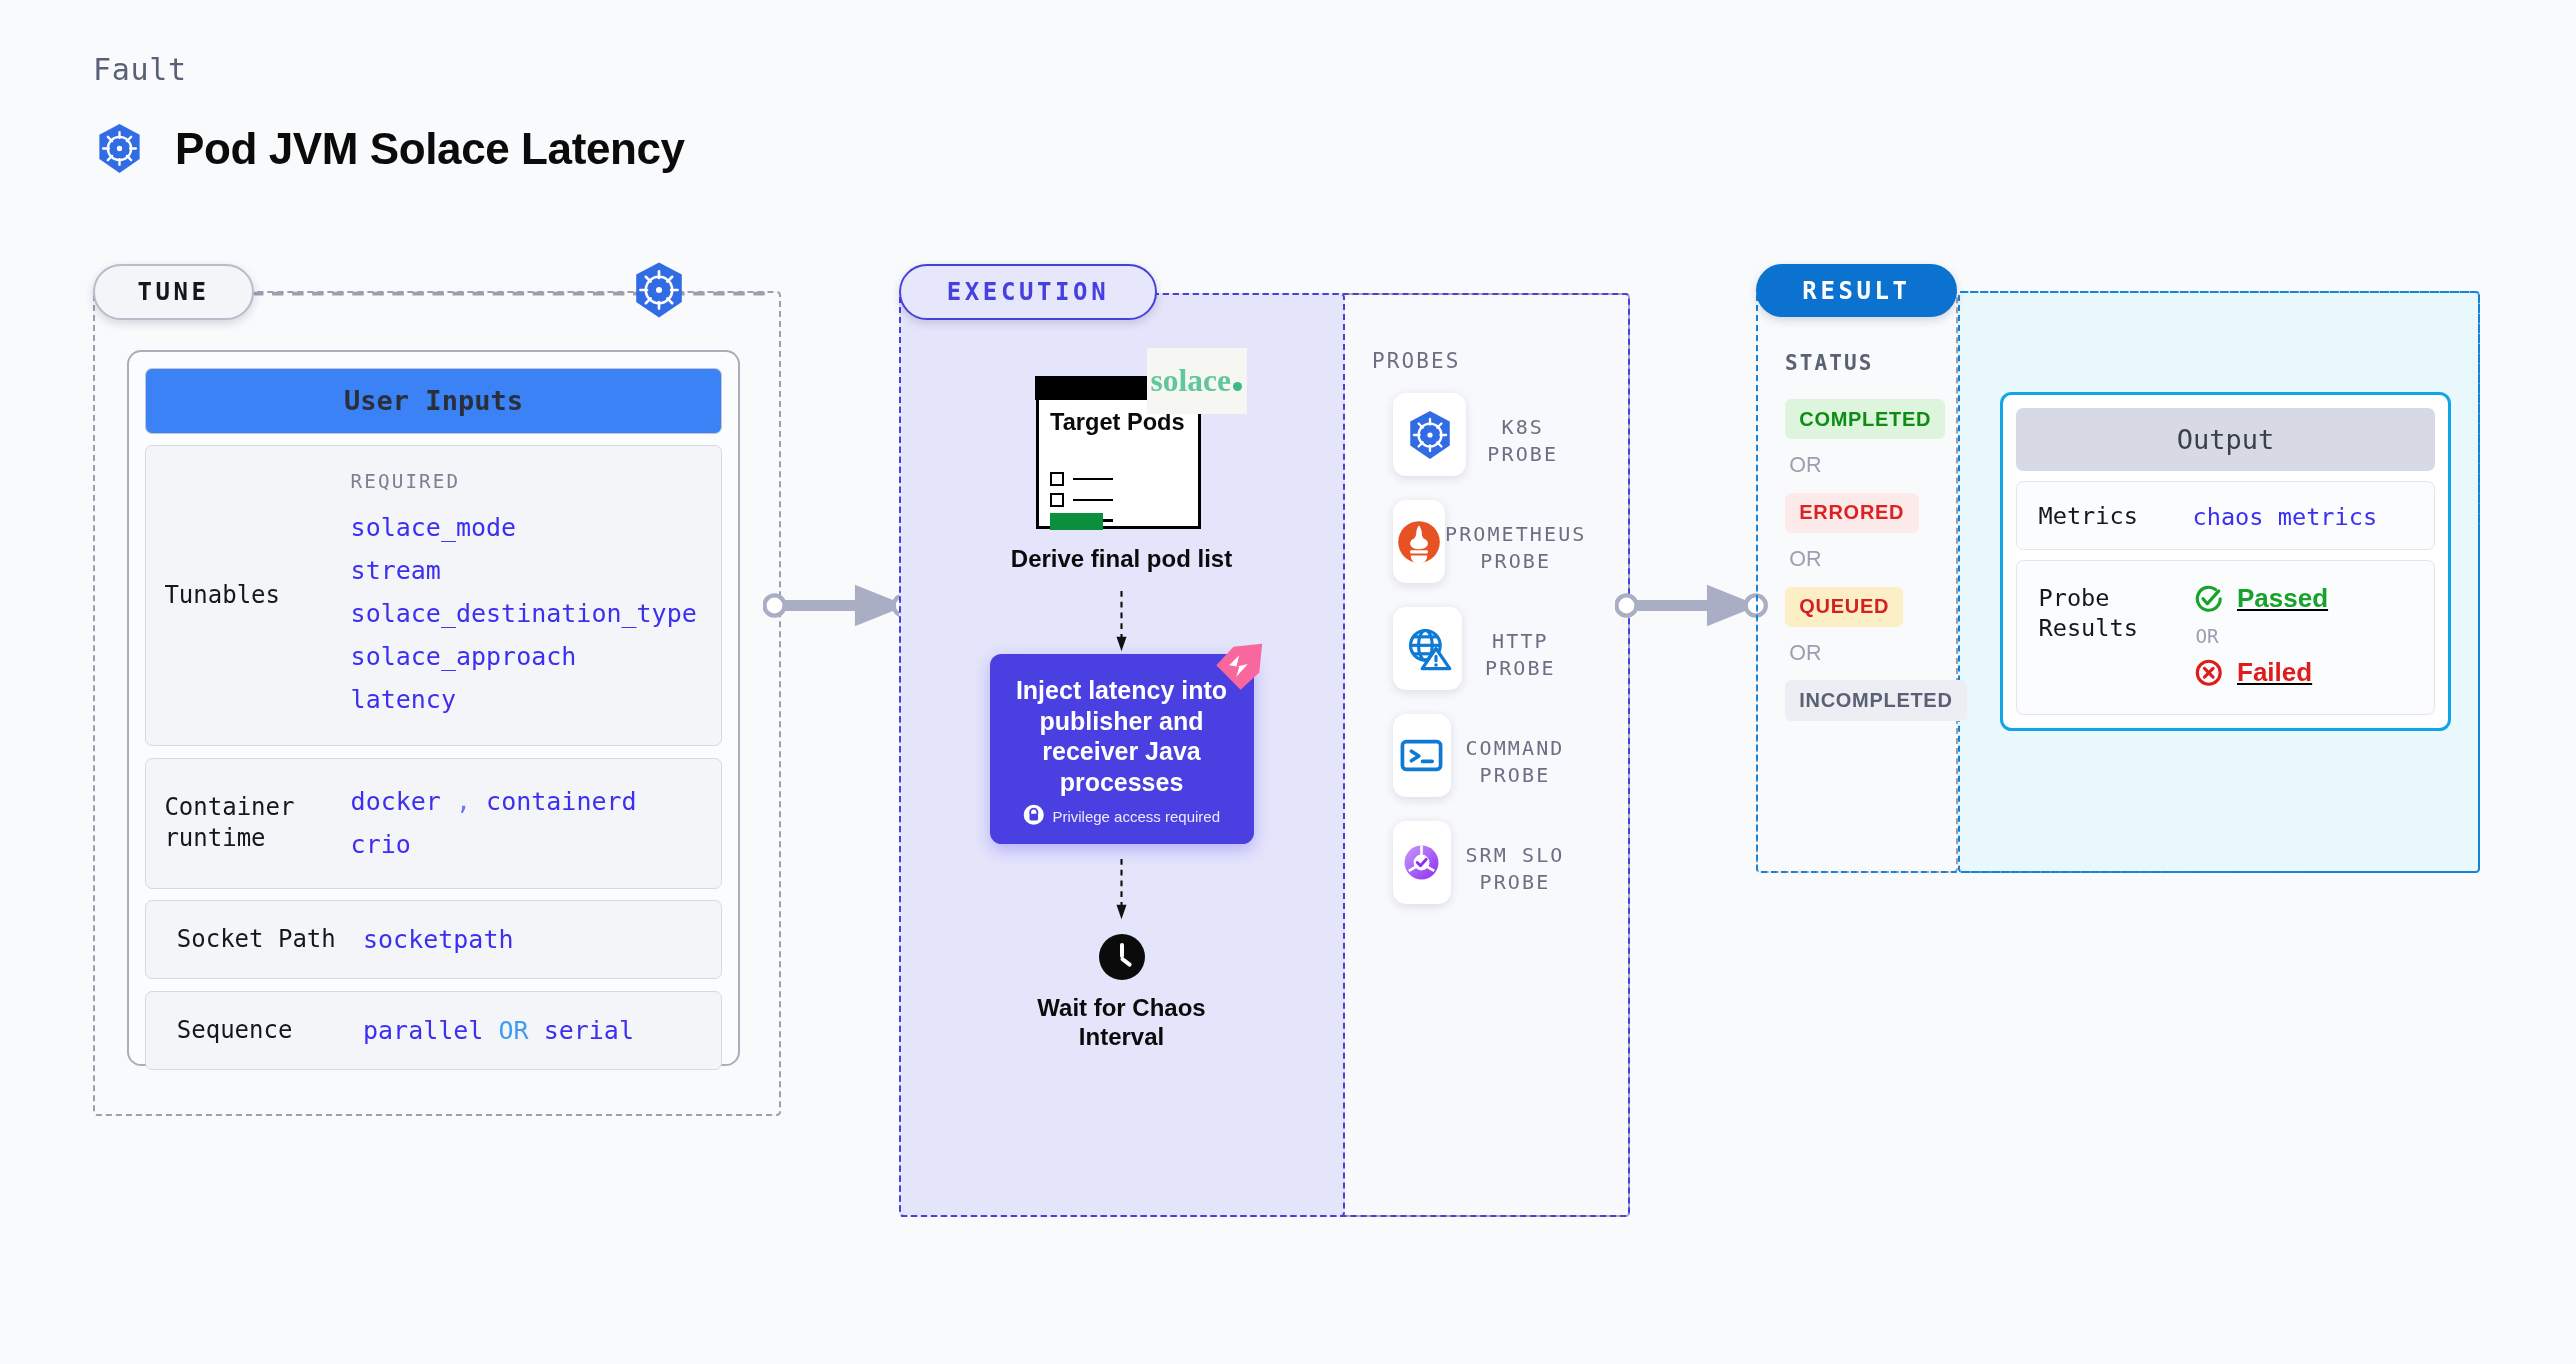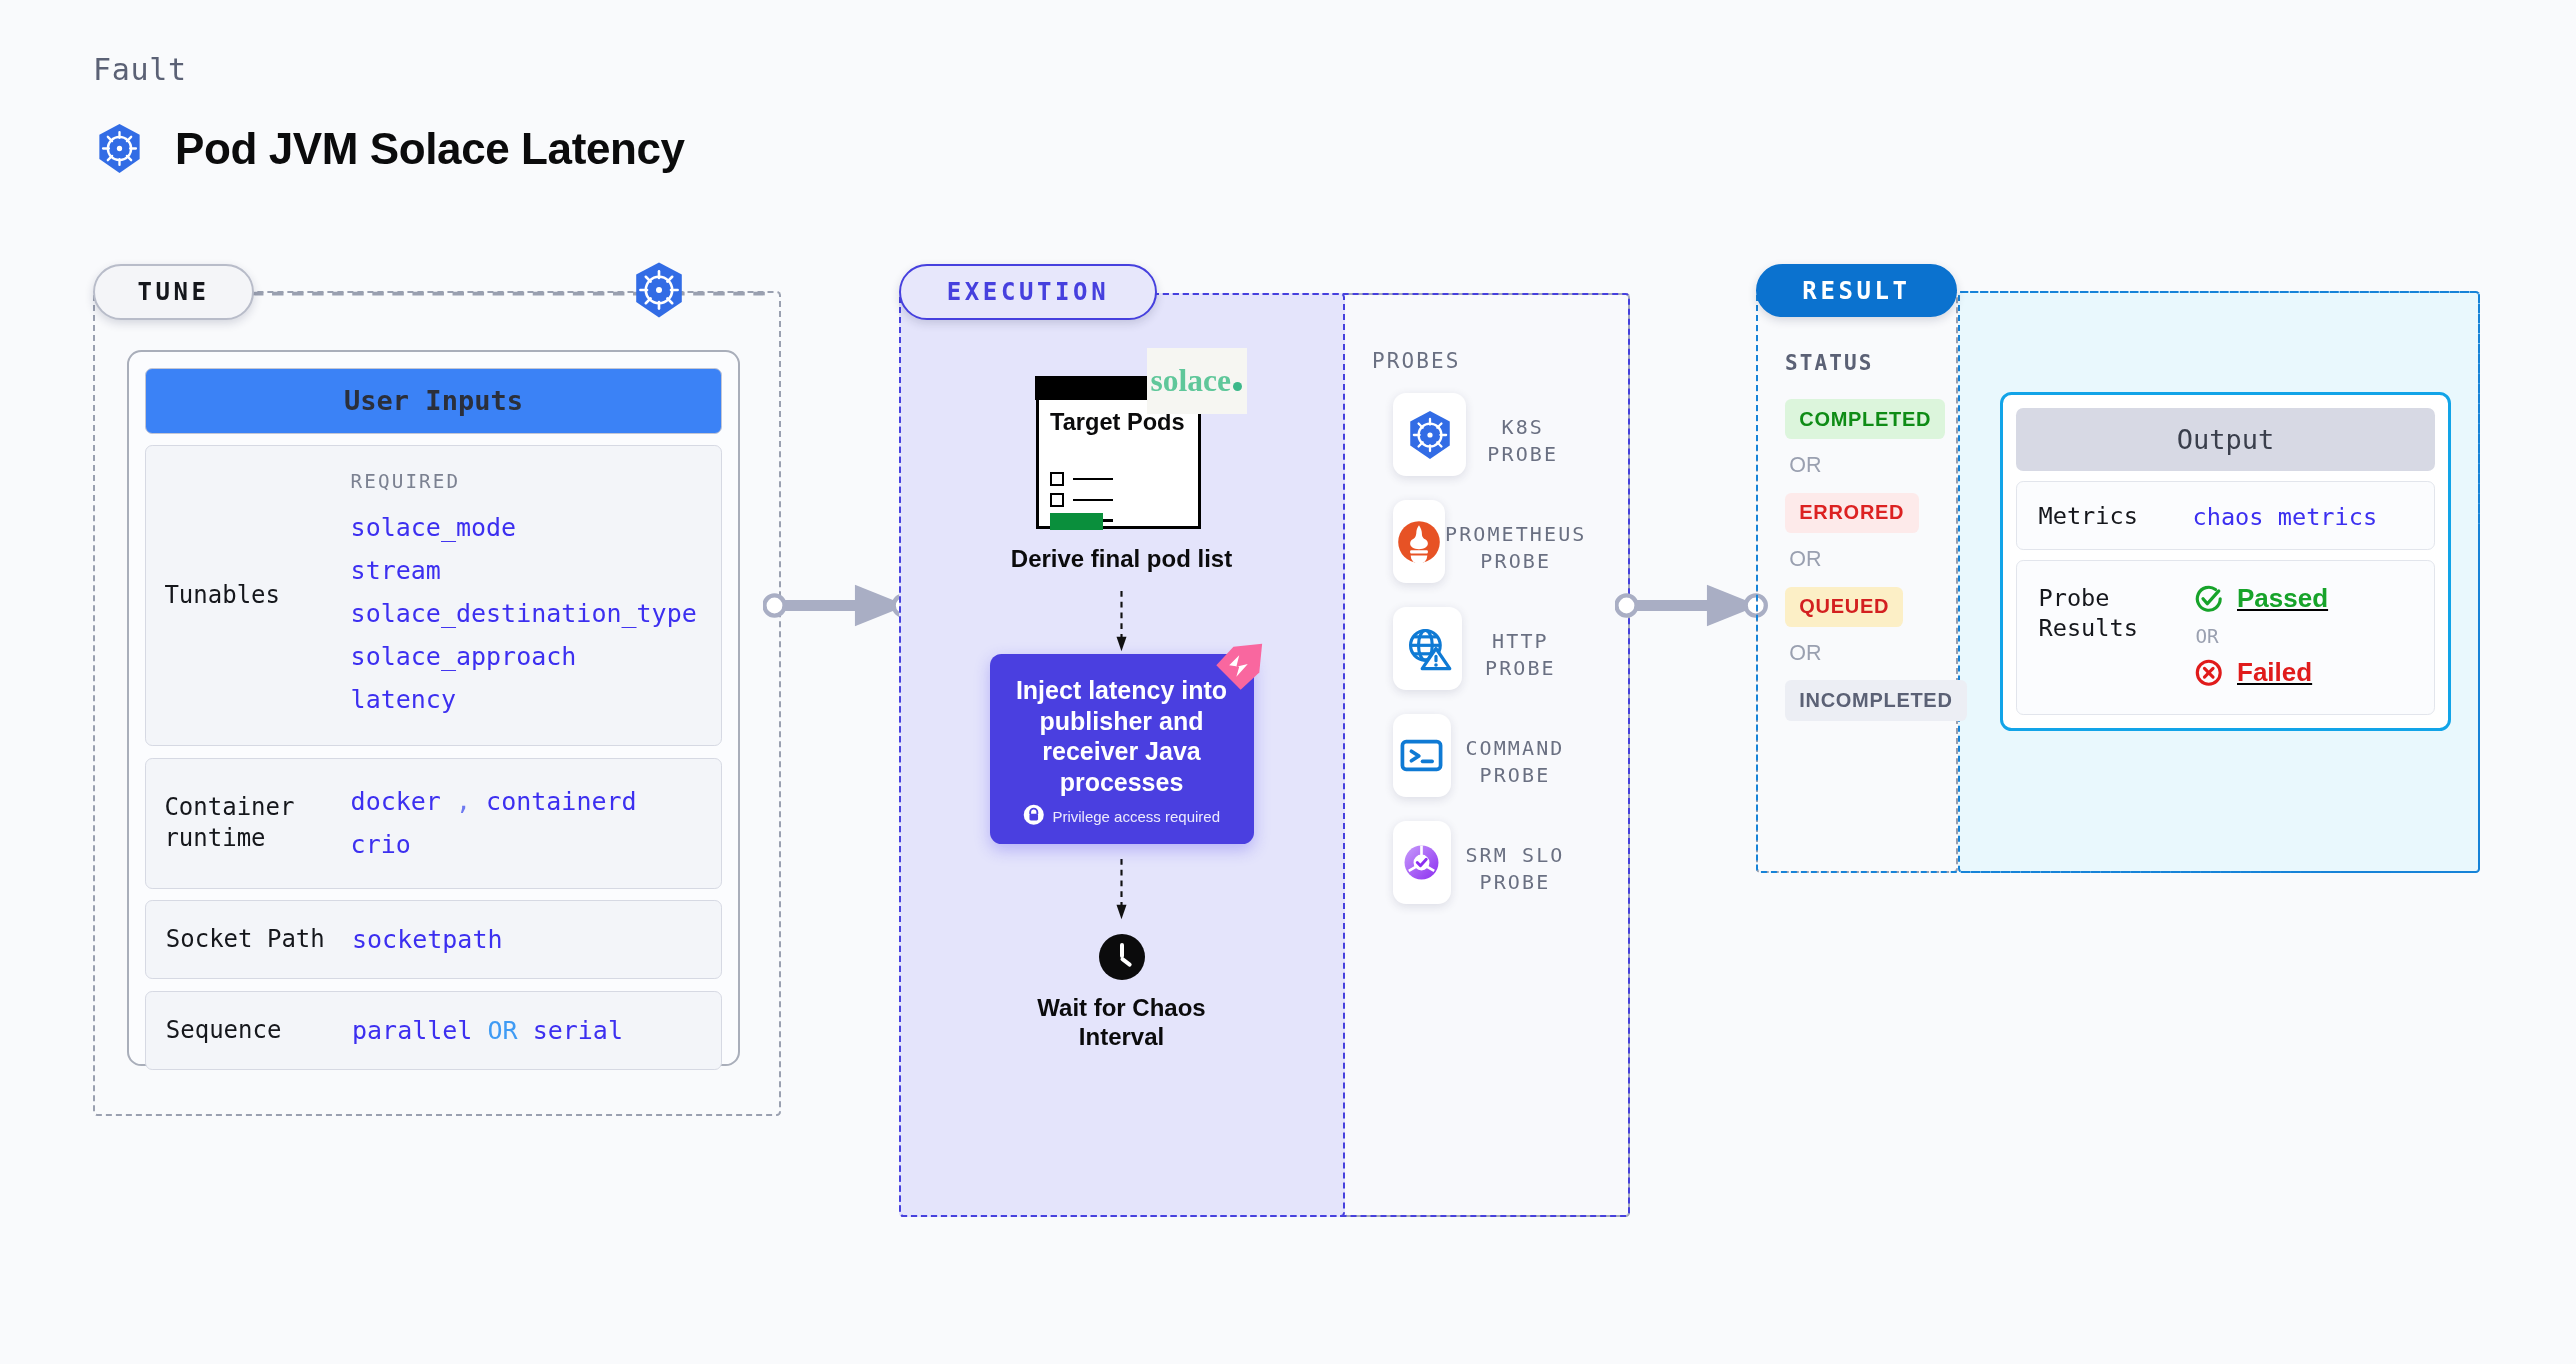--- a/index.html
+++ b/index.html
@@ -51,21 +51,21 @@
     background: #fbfcfe; border: 2.1px solid #a9aeba; border-radius: 14.3px;
     padding: 15.8px;
   }
   .ui-head {
     height: 66px; background: #3b82f6; border: 1.4px solid #c3c6d4; border-radius: 7.2px;
     display: flex; align-items: center; justify-content: center;
     font-family: "DejaVu Sans Mono", monospace; font-size: 27px; font-weight: 700; color: #2b2f3a;
   }
   .trow {
     margin-top: 11.5px; background: #f3f5f9; border: 1.4px solid #d6d9e3; border-radius: 7.2px;
-    display: flex; align-items: center; padding: 17px 20px; gap: 7.2px;
+    display: flex; align-items: center; padding: 17px 31px; gap: 7.2px;
   }
   .tlabel {
     font-family: "DejaVu Sans Mono", monospace; font-size: 24px; color: #15171c;
     width: 179px; flex: 0 0 179px; line-height: 1.3;
   }
   .tvals { flex: 1; display: flex; flex-direction: column; }
   .req {
     font-family: "DejaVu Sans Mono", monospace; font-size: 19.3px; color: #7b8191;
     letter-spacing: 2.1px; margin-bottom: 13px;
   }

